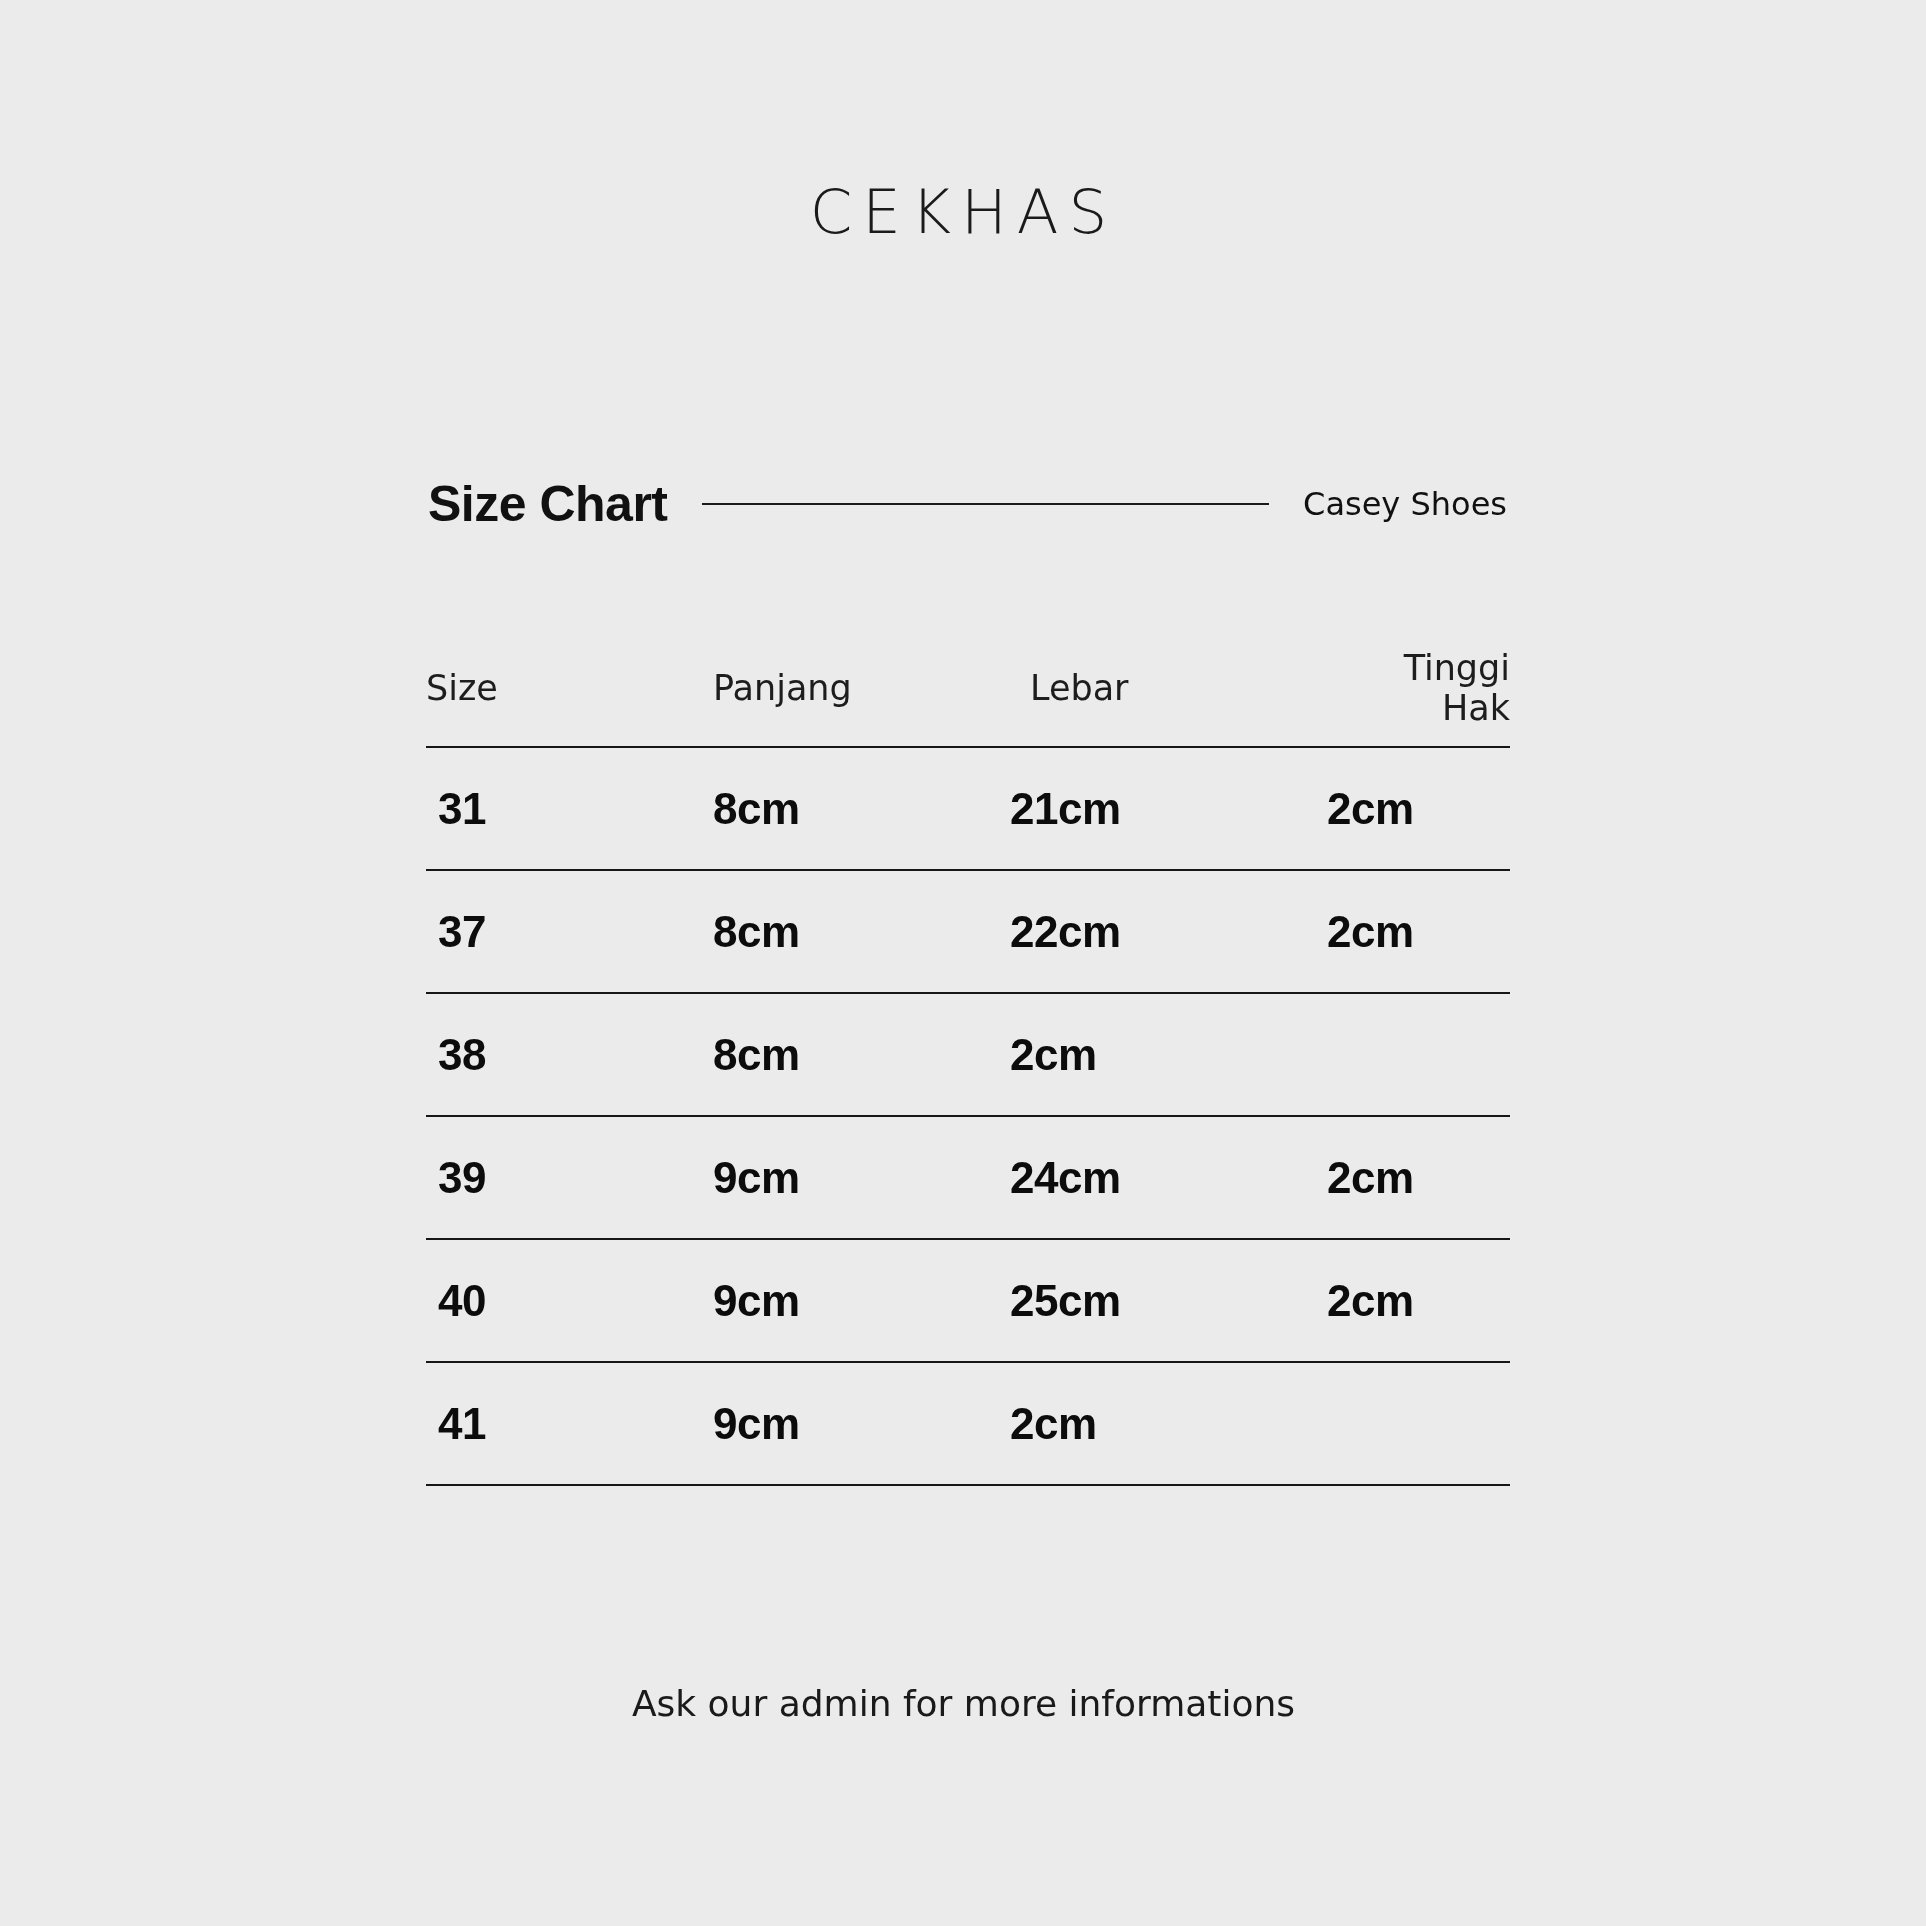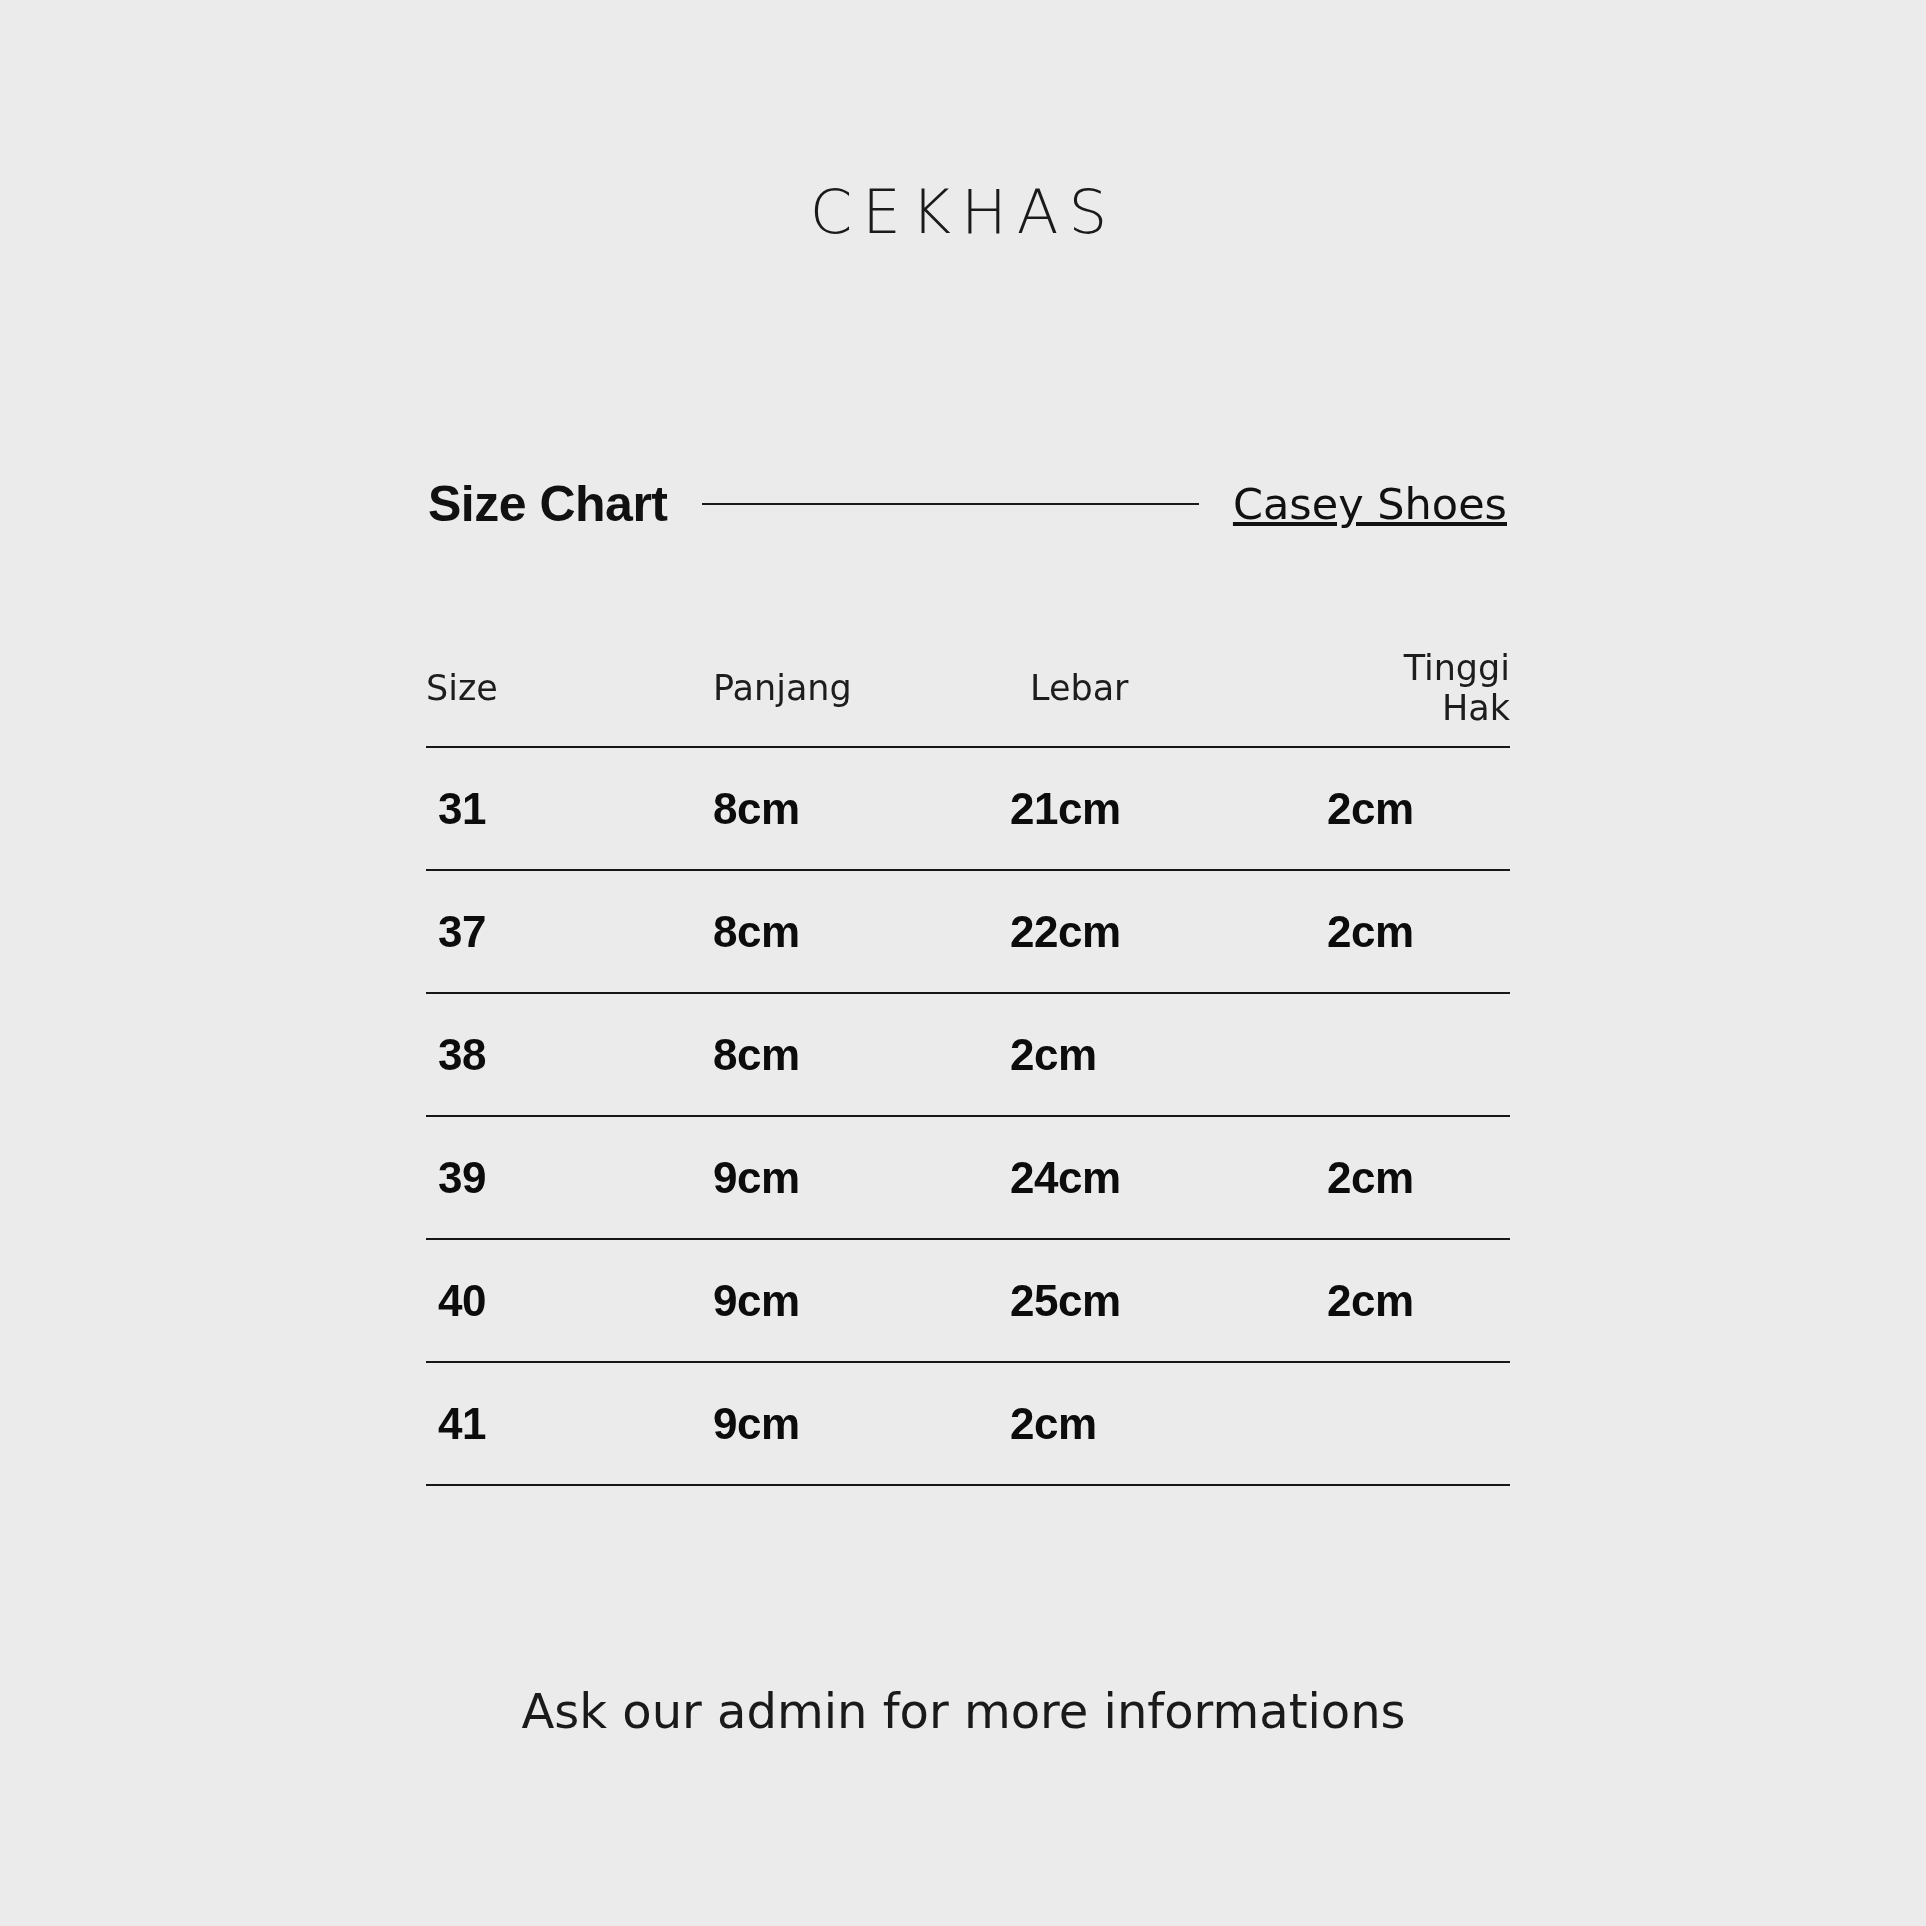--- a/index.html
+++ b/index.html
@@ -49,27 +49,26 @@
     white-space: nowrap;
     color: #111;
   }
   .heading-rule {
     flex: 1;
     height: 2px;
     background: #1a1a1a;
     margin: 0 34px;
   }
   .heading-right {
-    font-size: 43px;
+    font-size: 32px;
     font-weight: 400;
     white-space: nowrap;
     color: #111;
     font-family: "DejaVu Sans", sans-serif;
     letter-spacing: 0px;
-    text-decoration: underline;
   }
 
   .table {
     position: absolute;
     top: 648px;
     left: 426px;
     width: 1084px;
   }
   .trow {
     display: flex;
@@ -107,21 +106,21 @@
   .tbody .c-lebar { padding-left: 0px; }
   .tbody .c-panjang { padding-left: 0px; }
   .tbody .c-tinggi { padding-left: 0px; }
 
   .footer-note {
     position: absolute;
     top: 1683px;
     left: 0;
     width: 100%;
     text-align: center;
-    font-size: 48px;
+    font-size: 36px;
     font-weight: 400;
     color: #1a1a1a;
     font-family: "DejaVu Sans", sans-serif;
   }
 </style>
 </head>
 <body>
 
 <div class="page">
 

